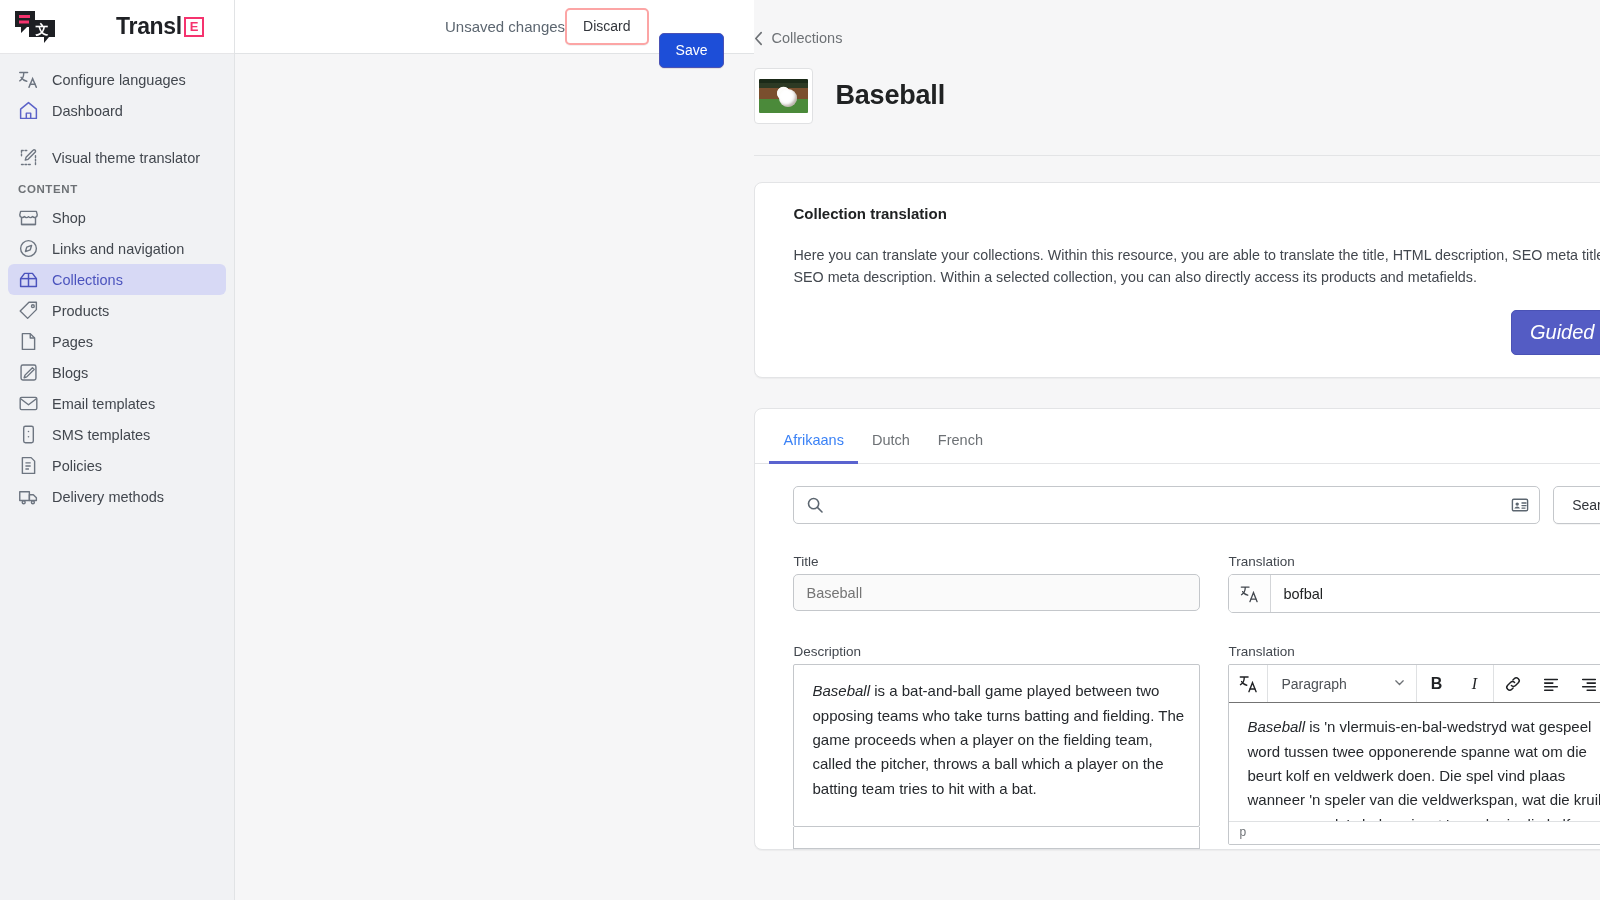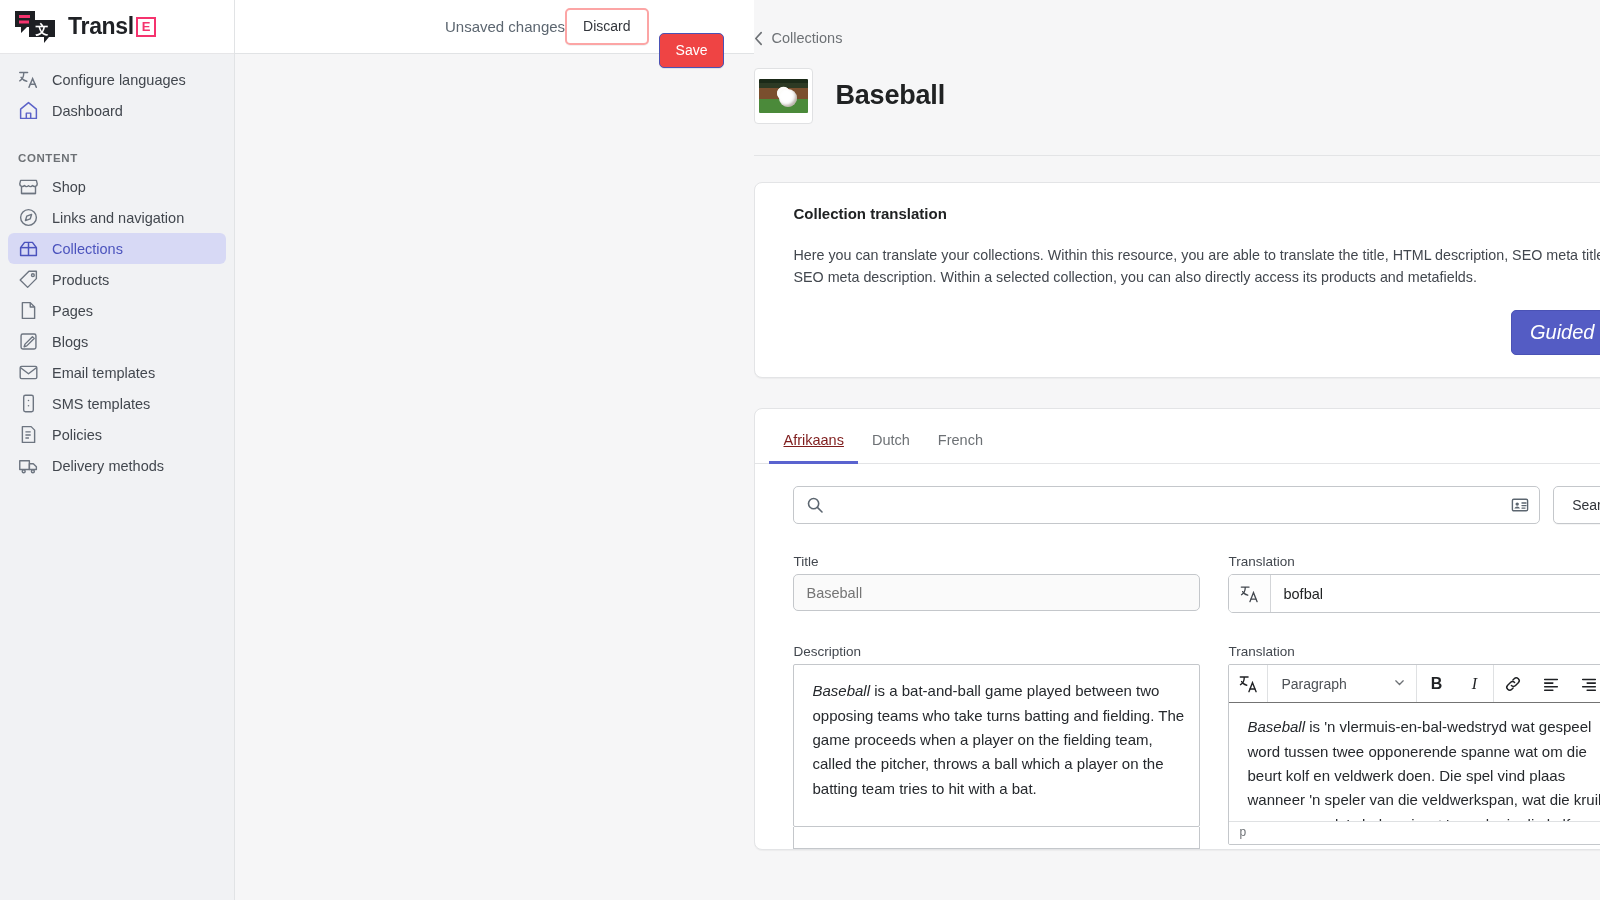--- a/index.html
+++ b/index.html
@@ -25,21 +25,21 @@
     height: 54px; min-height: 54px;
     background: #ffffff;
     border-bottom: 1px solid #e6e6e8;
     display: flex; align-items: center;
     padding-left: 14px;
     gap: 10px;
   }
   .logo-mark { width: 44px; height: 34px; flex: none; }
   .logo-text {
     font-size: 23px; font-weight: bold; letter-spacing: -0.3px;
-    color: #1f2125; display: flex; align-items: center;
+    color: #1f2125; display: flex; align-items: center; margin-left: 48px;
   }
   .logo-e {
     display: inline-flex; align-items: center; justify-content: center;
     width: 20px; height: 20px; margin-left: 2px;
     border: 2.5px solid #f5336e; color: #f5336e;
     font-size: 13px; font-weight: bold; line-height: 1;
   }
   .nav { padding-top: 10px; flex: 1; }
   .nav-item {
     display: flex; align-items: center; gap: 13px;
@@ -68,21 +68,21 @@
   .btn {
     font-family: "Liberation Sans", sans-serif;
     font-size: 14px; border-radius: 5px; cursor: pointer;
     padding: 8px 16px; line-height: 1.2;
   }
   .btn-default {
     background: #fff; color: #32353b; border: 2px solid #fca5a5;
     box-shadow: 0 1px 0 rgba(0,0,0,.05);
   }
   .btn-primary {
-    background: #ef4444; color: #fff; border: 1px solid #4a52b5;
+    background: #1d4ed8; color: #fff; border: 1px solid #4a52b5;
     box-shadow: 0 1px 0 rgba(0,0,0,.08);
     margin-top: 48px;
   }
 
   .scroll-area { flex: 1; overflow: hidden; padding: 0; }
   .content { width: 920px; margin: 0 auto; padding-top: 30px; }
 
   .breadcrumb {
     display: inline-flex; align-items: center; gap: 8px;
     font-size: 14.5px; color: #6d7175; cursor: pointer;
@@ -122,21 +122,21 @@
   .card-foot { padding: 22px 20px 22px 38px; display: flex; justify-content: flex-end; }
   .btn-tour { background: #545cc4; color: #fff; border: 1px solid #4a52b5; font-size: 20px; padding: 10px 18px; border-radius: 5px; cursor: pointer; font-style: italic; }
 
   
   .tabs-card { margin-top: 30px; background:#fff; border:1px solid #e3e4e6; border-radius:8px; box-shadow:0 1px 1px rgba(22,29,37,.04); overflow:hidden; }
   .tabs { display: flex; gap: 0; border-bottom: 1px solid #e3e4e6; padding: 0 0 0 14px; }
   .tab {
     font-size: 14.5px; color: #6d7175; padding: 22px 14px 13px 14px;
     cursor: pointer; border-bottom: 3px solid transparent; position: relative; top: 1px;
   }
-  .tab.active { color: #7f1d1d; border-bottom-color: #5a63cf; text-decoration: underline; }
+  .tab.active { color: #3b82f6; border-bottom-color: #5a63cf; }
 
   .panel { padding: 22px 38px 0 38px; }
   .search-row { display: flex; gap: 13px; align-items: stretch; }
   .search-box {
     flex: 1; display: flex; align-items: center; gap: 10px;
     border: 1px solid #c4c7cb; border-radius: 5px; background: #fff;
     height: 38px; padding: 0 10px 0 12px;
   }
   .search-input {
     flex: 1; border: 0; outline: 0; font-size: 14px; color: #202223;
@@ -215,20 +215,30 @@
           <svg viewBox="0 0 24 24" width="21" height="21" fill="none" stroke="#5c63c8" stroke-width="1.7" stroke-linejoin="round">
               <path d="M3 10.5 12 3l9 7.5V21H3z"></path>
               <path d="M9.5 21v-6h5v6"></path>
             </svg>
         </span>
         <span>Dashboard</span>
       </div>
 
       <div class="nav-gap"></div>
 
+      <div class="nav-item">
+        <span class="ico">
+          <svg viewBox="0 0 24 24" width="21" height="21" fill="none" stroke="#6d7580" stroke-width="1.6" stroke-linecap="round" stroke-linejoin="round">
+              <path d="M4 4h6M4 4v6" stroke-dasharray="2 2"></path>
+              <path d="M4 20h10M20 10v10" stroke-dasharray="2 2"></path>
+              <path d="M19.5 3.5a1.8 1.8 0 0 1 0 2.6l-8 8-3.2.9.9-3.2 8-8a1.8 1.8 0 0 1 2.3-.3z"></path>
+            </svg>
+        </span>
+        <span>Visual theme translator</span>
+      </div>
 
       <div class="nav-section">CONTENT</div>
 
       <div class="nav-item">
         <span class="ico">
           <svg viewBox="0 0 24 24" width="21" height="21" fill="none" stroke="#6d7580" stroke-width="1.6" stroke-linejoin="round">
               <path d="M3 5h18l1 4a3 3 0 0 1-5.3 1.9A3 3 0 0 1 12 11a3 3 0 0 1-4.7-.1A3 3 0 0 1 2 9z"></path>
               <path d="M4 12v8h16v-8"></path>
               <path d="M4 20h16"></path>
             </svg>

